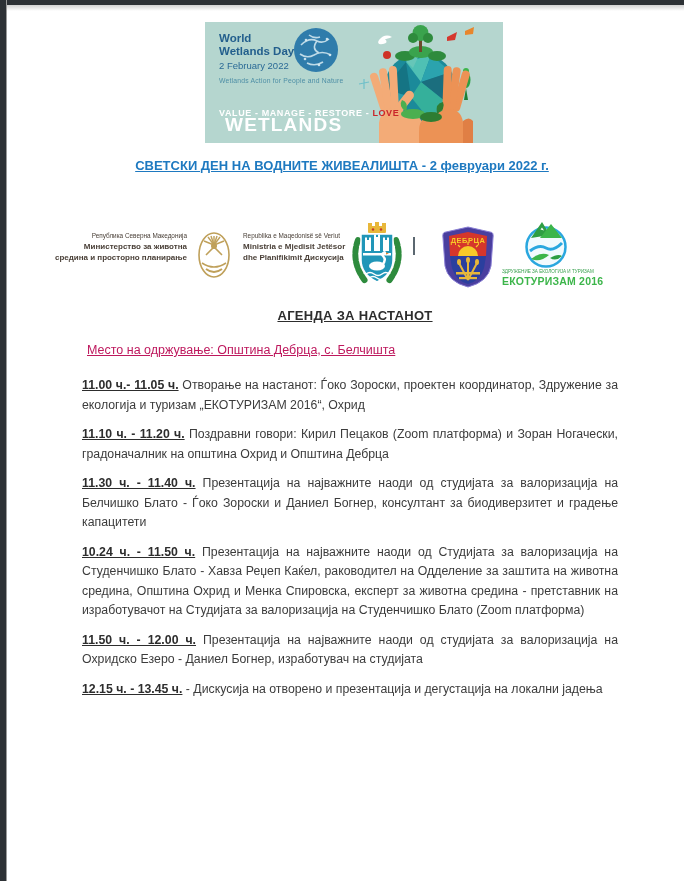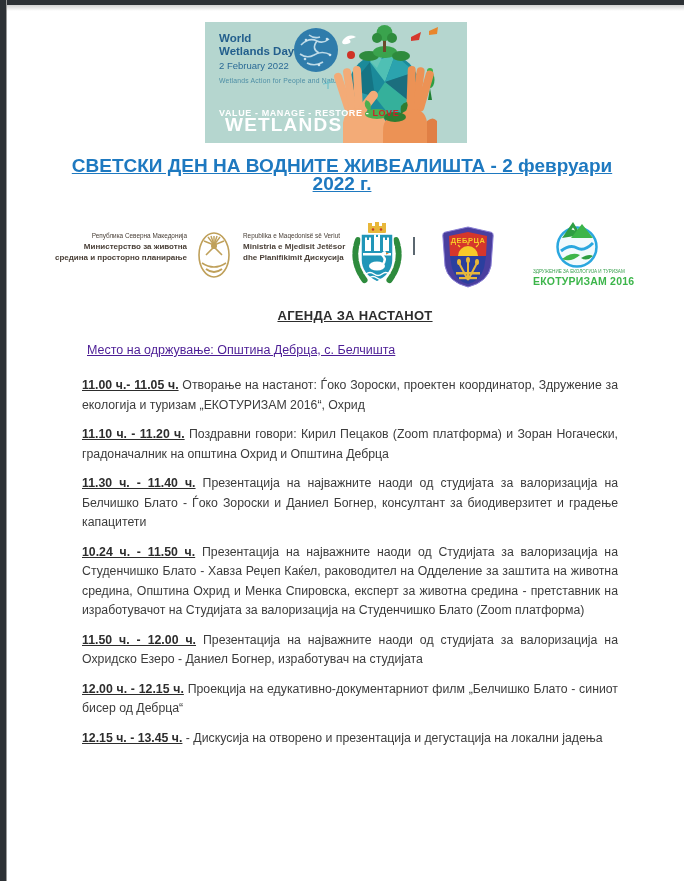--- a/index.html
+++ b/index.html
@@ -7,57 +7,57 @@
   .screen{position:relative;width:684px;height:881px;background:#ffffff;overflow:hidden;}
 
   
   .edge-top{position:absolute;left:0;top:0;width:684px;height:5px;background:#2d3135;z-index:50;}
   .edge-top-shadow{position:absolute;left:0;top:5px;width:684px;height:6px;
     background:linear-gradient(to bottom,rgba(0,0,0,.18),rgba(0,0,0,0));z-index:49;}
   .edge-left{position:absolute;left:0;top:0;width:6px;height:881px;background:#2d3135;z-index:50;}
   .edge-left-line{position:absolute;left:6px;top:0;width:1px;height:881px;background:#9a9a9a;z-index:50;}
 
   
-  .banner{position:absolute;left:205px;top:22px;width:262px;height:121px;background:#b5d6cf;overflow:hidden;}
+  .banner{position:absolute;left:205px;top:22px;width:298px;height:121px;background:#b5d6cf;overflow:hidden;}
   .ww-title{position:absolute;left:14px;top:10px;width:100px;font-size:11.5px;font-weight:bold;
     color:#235f8d;line-height:13px;white-space:pre-line;}
   .ww-date{position:absolute;left:14px;top:38px;font-size:9.5px;color:#2a6a96;}
   .ww-tagline{position:absolute;left:14px;top:55px;font-size:6.8px;color:#4e8fa6;white-space:nowrap;letter-spacing:.2px;}
   .ww-logo{position:absolute;left:88px;top:5px;width:46px;height:46px;}
   .banner-slogan{position:absolute;left:14px;top:80px;font-size:9px;font-weight:bold;color:#ffffff;
     letter-spacing:.6px;z-index:5;white-space:nowrap;margin-top:6px;}
   .banner-slogan .love{color:#c9252b;}
   .banner-wetlands{position:absolute;left:20px;top:92px;font-size:19px;font-weight:bold;color:#ffffff;
     letter-spacing:1.2px;z-index:5;}
   .banner-illu{position:absolute;right:0;top:0;width:152px;height:121px;}
 
   
   .doc-title{position:absolute;left:52px;top:157px;width:580px;text-align:center;
-    color:#1e79c0;font-weight:bold;font-size:19px;line-height:18px;}
+    color:#1e79c0;font-weight:bold;font-size:13px;line-height:18px;}
   .doc-title .tline{text-decoration:underline;}
 
   
   .min-mk{position:absolute;left:53px;top:231px;width:134px;text-align:right;color:#4a4038;}
   .min-sq{position:absolute;left:243px;top:231px;width:106px;text-align:left;color:#4a4038;}
   .min-small{font-size:6.4px;line-height:9px;}
   .min-bold{font-size:8px;font-weight:bold;line-height:10.5px;margin-top:2px;}
   .min-emblem{position:absolute;left:193px;top:225px;width:42px;height:58px;}
   .coat-ohrid{position:absolute;left:349px;top:222px;width:56px;height:66px;}
   .logo-sep{position:absolute;left:413px;top:237px;width:2px;height:18px;background:#5b6770;
     font-size:0;line-height:0;overflow:hidden;}
   .coat-debrca{position:absolute;left:438px;top:226px;width:60px;height:62px;}
-  .eko{position:absolute;left:533px;top:220px;width:88px;text-align:center;}
+  .eko{position:absolute;left:502px;top:220px;width:88px;text-align:center;}
   .eko svg{width:46px;height:48px;display:block;margin:0 auto;}
   .eko-small{font-size:4.6px;color:#3aa14f;line-height:6px;margin-top:1px;white-space:nowrap;}
   .eko-name{font-size:10.5px;font-weight:bold;color:#3cb54a;line-height:12px;letter-spacing:.2px;white-space:nowrap;}
 
   
   .agenda-heading{position:absolute;left:87px;top:308px;width:536px;text-align:center;
     font-size:13px;font-weight:bold;color:#2d2d2d;text-decoration:underline;letter-spacing:.3px;}
-  .agenda-location{position:absolute;left:87px;top:343px;font-size:12.5px;color:#4c1d95;text-decoration:underline;}
+  .agenda-location{position:absolute;left:87px;top:343px;font-size:12.5px;color:#be185d;text-decoration:underline;}
   .agenda-items{position:absolute;left:82px;top:376px;width:536px;}
   .agenda-items p{margin:0 0 10px 0;font-size:12.3px;line-height:19.5px;color:#3c3c3c;text-align:justify;}
   .agenda-items .t{font-weight:bold;color:#2d2d2d;text-decoration:underline;}
 </style>
 </head>
 <body>
 
 <div class="screen">
 
   <div class="edge-top"></div>
@@ -273,17 +273,16 @@
 
   <div class="agenda-heading">АГЕНДА ЗА НАСТАНОТ</div>
   <div class="agenda-location">Место на одржување: Општина Дебрца, с. Белчишта</div>
 
   <div class="agenda-items">
     <p><span class="t">11.00 ч.- 11.05 ч.</span> <span>Отворање на настанот: Ѓоко Зороски, проектен координатор, Здружение за екологија и туризам „ЕКОТУРИЗАМ 2016“, Охрид</span></p>
     <p><span class="t">11.10 ч. - 11.20 ч.</span> <span>Поздравни говори: Кирил Пецаков (Zoom платформа) и Зоран Ногачески, градоначалник на општина Охрид и Општина Дебрца</span></p>
     <p><span class="t">11.30 ч. - 11.40 ч.</span> <span>Презентација на најважните наоди од студијата за валоризација на Белчишко Блато - Ѓоко Зороски и Даниел Богнер, консултант за биодиверзитет и градење капацитети</span></p>
     <p><span class="t">10.24 ч. - 11.50 ч.</span> <span>Презентација на најважните наоди од Студијата за валоризација на Студенчишко Блато - Хавза Реџеп Каќел, раководител на Одделение за заштита на животна средина, Општина Охрид и Менка Спировска, експерт за животна средина - претставник на изработувачот на Студијата за валоризација на Студенчишко Блато (Zoom платформа)</span></p>
     <p><span class="t">11.50 ч. - 12.00 ч.</span> <span>Презентација на најважните наоди од студијата за валоризација на Охридско Езеро - Даниел Богнер, изработувач на студијата</span></p>
-    <p><span class="t">12.00 ч. - 12.15 ч.</span> <span>Проекција на едукативно-документарниот филм „Белчишко Блато - синиот бисер од Дебрца“</span></p>
     <p><span class="t">12.15 ч. - 13.45 ч.</span> <span>- Дискусија на отворено и презентација и дегустација на локални јадења</span></p>
   </div>
 
 </div>
 
 </body></html>

